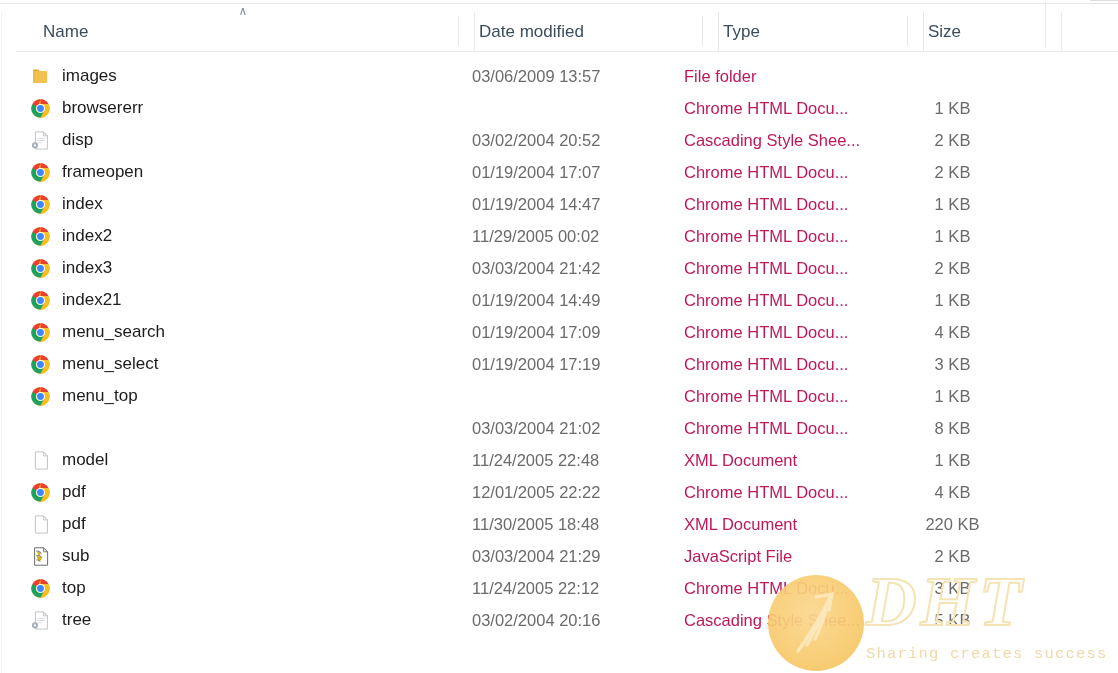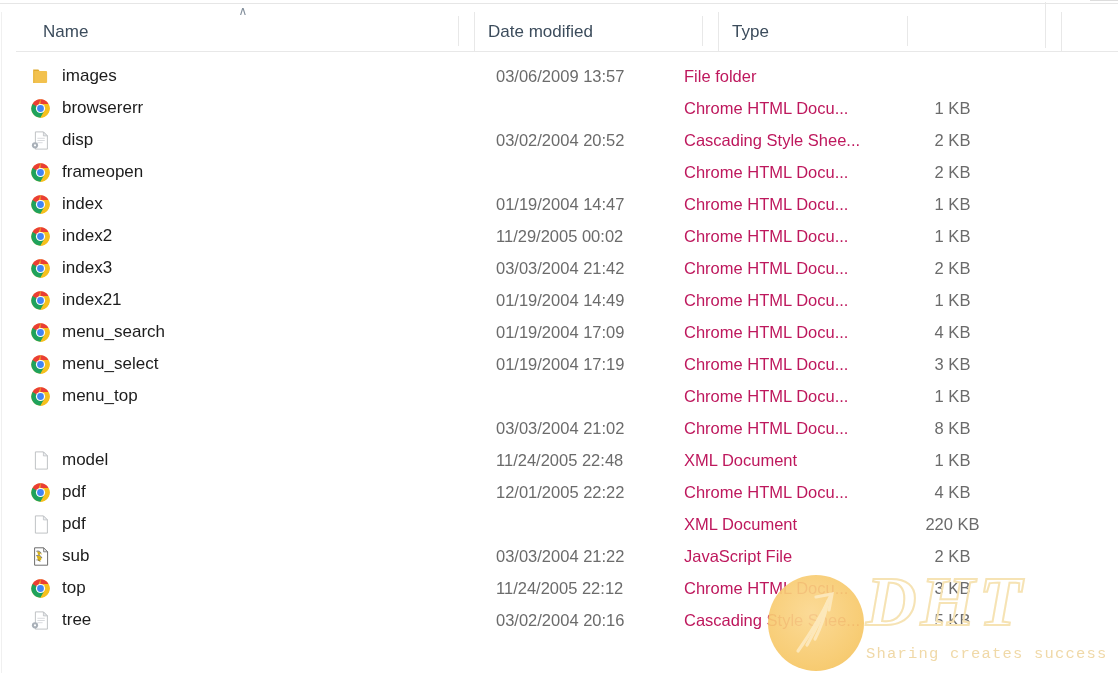--- a/index.html
+++ b/index.html
@@ -68,21 +68,21 @@
   .hcell {
     position: absolute;
     top: 0;
     height: 39px;
     line-height: 39px;
     font-size: 17px;
     color: #3c4c5c;
     font-family: "Liberation Sans", sans-serif;
     white-space: nowrap;
     box-sizing: border-box;
-    padding-left: 13px;
+    padding-left: 4px;
   }
   .hcell.divider {
     border-left: 1px solid #e8e8e8;
   }
   .hcell-name { left: 13px;  width: 445px; padding-left: 14px; }
   .hcell-date { left: 458px; width: 244px; }
   .hcell-type { left: 702px; width: 205px; }
   .hcell-size { left: 907px; width: 138px; }
   .hcell-pad  { left: 1045px; width: 73px; }
 
@@ -132,21 +132,20 @@
     left: 30px;
     width: 425px;
     color: #1c1c1c;
     padding-left: 32px;
     font-size: 17px;
   }
   .c-date {
     left: 472px;
     width: 230px;
     color: #6b6b6b;
-    margin-left: 24px;
   }
   .c-type {
     left: 684px;
     width: 190px;
     color: #be185d;
   }
   .c-size {
     left: 885px;
     width: 135px;
     color: #6b6b6b;
@@ -220,20 +219,21 @@
   <div class="top-rule"></div>
   <div class="top-rule-2"></div>
   <div class="left-edge"></div>
 
   <div class="sort-chevron">∧</div>
 
   <div class="header">
     <div class="hcell hcell-name">Name</div>
     <div class="hcell hcell-date divider">Date modified</div>
     <div class="hcell hcell-type divider">Type</div>
+    <div class="hcell hcell-size divider">Size</div>
     <div class="hcell hcell-pad divider"></div>
   </div>
 
   <div class="hdiv" style="left:458px;"></div>
   <div class="hdiv" style="left:702px;"></div>
   <div class="hdiv" style="left:907px;"></div>
   <div class="hdiv" style="left:1045px;top:2px;height:46px;"></div>
 
   <div class="list" id="file-list">
       <div class="row">
@@ -289,20 +289,21 @@
             <svg viewBox="0 0 21 21">
               <circle cx="10.5" cy="10.5" r="9.2" fill="#f5c01e"></circle>
               <path d="M10.5 1.3a9.2 9.2 0 0 1 7.98 4.62L10.5 6.0z" fill="#ea3e35"></path>
               <path d="M10.5 1.3A9.2 9.2 0 0 0 2.53 5.9l4.0 6.9z" fill="#ea3e35"></path>
               <path d="M2.53 5.9A9.2 9.2 0 0 0 10.5 19.7l3.9-6.8z" fill="#1fa25c"></path>
               <path d="M18.48 5.92A9.2 9.2 0 0 1 10.5 19.7l4.0-6.9z" fill="#f5c01e"></path>
               <circle cx="10.5" cy="10.5" r="4.6" fill="#ffffff"></circle>
               <circle cx="10.5" cy="10.5" r="3.4" fill="#4285f4"></circle>
             </svg>
           </span><span>frameopen</span></div>
+        <div class="cell c-date">01/19/2004 17:07</div>
         <div class="cell c-type">Chrome HTML Docu...</div>
         <div class="cell c-size">2 KB</div>
       </div>
       <div class="row">
         <div class="cell c-name"><span class="ficon">
             <svg viewBox="0 0 21 21">
               <circle cx="10.5" cy="10.5" r="9.2" fill="#f5c01e"></circle>
               <path d="M10.5 1.3a9.2 9.2 0 0 1 7.98 4.62L10.5 6.0z" fill="#ea3e35"></path>
               <path d="M10.5 1.3A9.2 9.2 0 0 0 2.53 5.9l4.0 6.9z" fill="#ea3e35"></path>
               <path d="M2.53 5.9A9.2 9.2 0 0 0 10.5 19.7l3.9-6.8z" fill="#1fa25c"></path>
@@ -442,41 +443,42 @@
         <div class="cell c-type">Chrome HTML Docu...</div>
         <div class="cell c-size">4 KB</div>
       </div>
       <div class="row">
         <div class="cell c-name"><span class="ficon">
             <svg viewBox="0 0 21 21">
               <path d="M5.4 1.9h8.0l4.0 4.0v13.2H5.4z" fill="#ffffff" stroke="#b9bcc0" stroke-width=".9"></path>
               <path d="M13.4 1.9l4.0 4.0h-4.0z" fill="#eef0f2" stroke="#b9bcc0" stroke-width=".7"></path>
             </svg>
           </span><span>pdf</span></div>
+        <div class="cell c-date">11/30/2005 18:48</div>
         <div class="cell c-type">XML Document</div>
         <div class="cell c-size">220 KB</div>
       </div>
       <div class="row">
         <div class="cell c-name"><span class="ficon">
             <svg viewBox="0 0 21 21">
               <path d="M4.6 1.8h9.0l4.0 4.0v13.4H4.6z" fill="#ffffff" stroke="#6d6d6d" stroke-width="1"></path>
               <path d="M13.6 1.8l4.0 4.0h-4.0z" fill="#e9e9e9" stroke="#6d6d6d" stroke-width=".8"></path>
               <g fill="#d8b21a">
                 <path d="M7.0 5.6c1.6-.5 3.1.2 3.4 1.5.3 1.3-.7 2.3-2.0 2.2"></path>
                 <path d="M6.6 9.9c2.2-.8 4.4.3 4.8 2.0.4 1.8-1.1 3.2-3.0 3.2"></path>
                 <path d="M9.6 6.8c1.4.2 2.4 1.1 2.6 2.2"></path>
               </g>
               <g stroke="#4a4a4a" stroke-width=".7" fill="none">
                 <path d="M6.3 5.3c2.2-.8 4.3.2 4.7 1.9"></path>
                 <path d="M6.2 9.6c2.7-1.0 5.3.4 5.7 2.5"></path>
                 <path d="M6.4 13.9c1.9-.1 3.3.6 3.8 1.8"></path>
               </g>
             </svg>
           </span><span>sub</span></div>
-        <div class="cell c-date">03/03/2004 21:22</div>
+        <div class="cell c-date">03/03/2004 21:29</div>
         <div class="cell c-type">JavaScript File</div>
         <div class="cell c-size">2 KB</div>
       </div>
       <div class="row">
         <div class="cell c-name"><span class="ficon">
             <svg viewBox="0 0 21 21">
               <circle cx="10.5" cy="10.5" r="9.2" fill="#f5c01e"></circle>
               <path d="M10.5 1.3a9.2 9.2 0 0 1 7.98 4.62L10.5 6.0z" fill="#ea3e35"></path>
               <path d="M10.5 1.3A9.2 9.2 0 0 0 2.53 5.9l4.0 6.9z" fill="#ea3e35"></path>
               <path d="M2.53 5.9A9.2 9.2 0 0 0 10.5 19.7l3.9-6.8z" fill="#1fa25c"></path>

